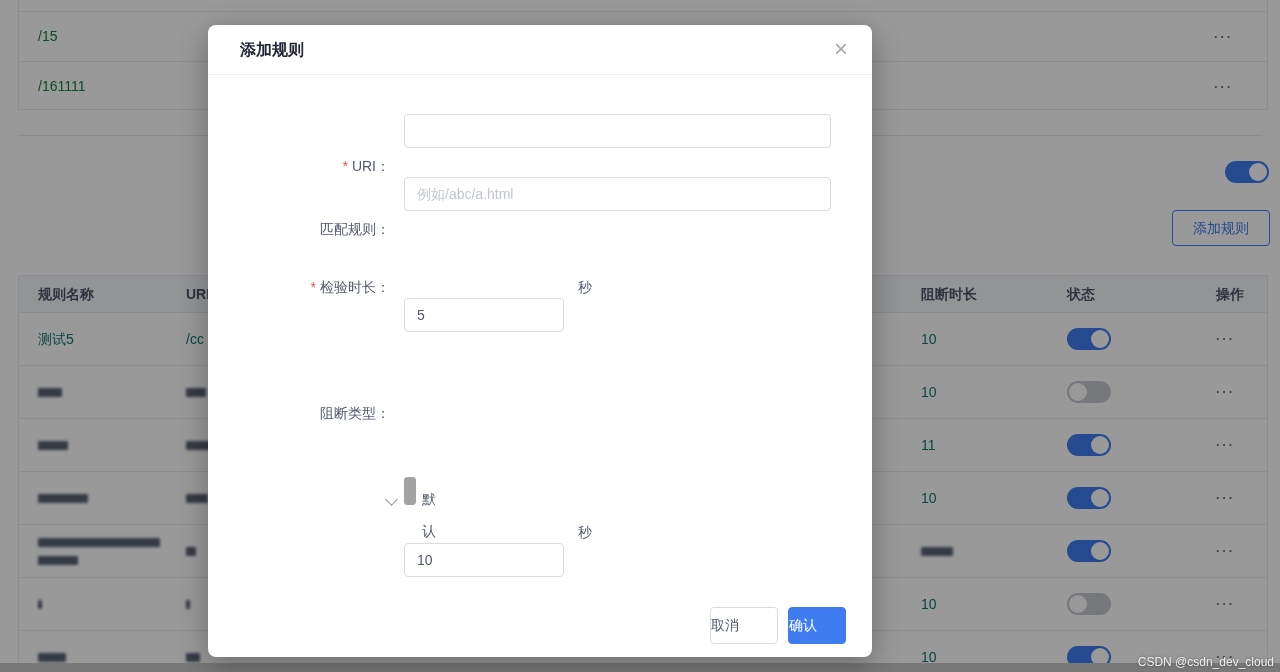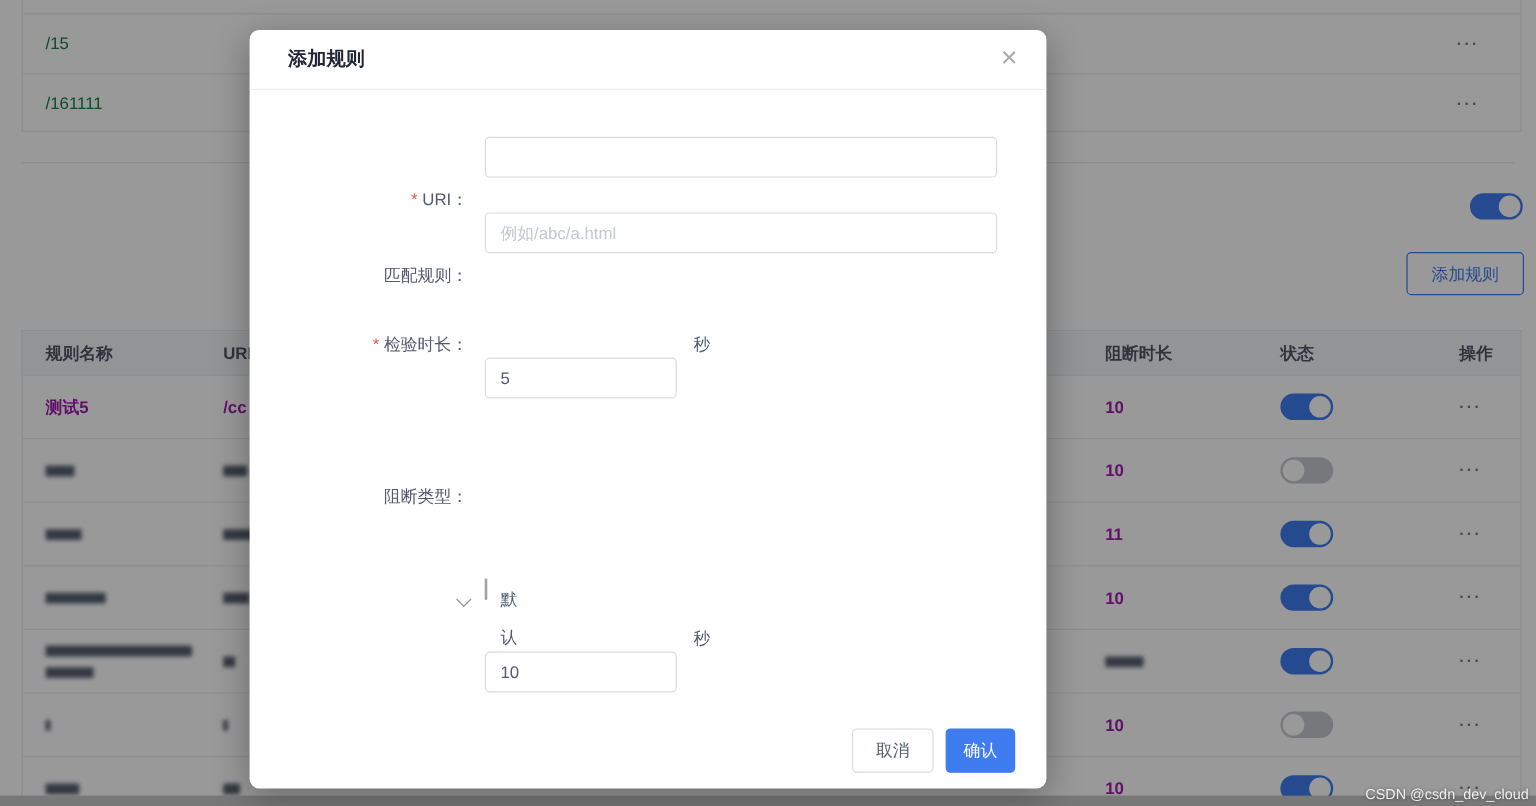--- a/index.html
+++ b/index.html
@@ -32,21 +32,21 @@
     border:1px solid var(--accent,#3e7cf0); border-radius:4px; background:#fff;
     color:var(--accent,#3e7cf0); font-size:14px; text-align:center; line-height:34px; cursor:pointer; }
   .main-table { position:absolute; left:18px; top:275px; width:1250px; height:400px;
     border:1px solid #e6e9ee; border-bottom:none; background:#fff; }
   .mt-header { position:relative; height:37px; background:#f6f7fa; border-bottom:1px solid #e6e9ee;
     font-weight:600; color:#4e5666; }
   .mt-header > span { position:absolute; top:0; line-height:36px; }
   .mt-row { position:relative; height:53px; border-bottom:1px solid #eaecf1; }
   .c-name { left:19px; }  .c-uri { left:167px; } .c-dur { left:902px; }
   .c-status { left:1048px; } .c-ops { left:1197px; }
-  .mt-row > .cell { position:absolute; top:0; line-height:52px; color:#a21caf;font-weight:bold; }
+  .mt-row > .cell { position:absolute; top:0; line-height:52px; color:#0f766e; }
   .mt-row .switch { position:absolute; top:15px; left:1048px; }
   .mt-row .more-dots { left:1197px; line-height:52px; }
   .bar { position:absolute; height:9px; background:#596170; border-radius:1px;
     filter:blur(1.6px); top:22px; }
   .bottom-strip { position:absolute; left:0; top:663px; width:1280px; height:9px; background:#c9c9c9; }
   
   .overlay { position:absolute; inset:0; background:rgba(0,0,0,0.40); z-index:5; }
   .watermark { position:absolute; right:6px; bottom:3px; z-index:30; font-size:12px;
     color:rgba(255,255,255,0.88); text-shadow:0 0 3px rgba(0,0,0,0.45); }
   
@@ -69,28 +69,28 @@
   .txt-input::placeholder { color:#c3c7cf; }
   .txt-input.small { width:160px; }
   .unit { position:absolute; left:370px; top:0; line-height:34px; color:#515a6e; }
   .radio-group { position:absolute; left:196px; top:0; height:34px; display:flex; align-items:center; }
   .radio-item { display:flex; align-items:center; margin-right:32px; cursor:pointer; }
   .radio { width:16px; height:16px; border-radius:50%; border:1px solid #cfd3da;
     background:#fff; position:relative; margin-right:8px; flex:none; }
   .radio.checked { border-color:var(--accent,#3e7cf0); }
   .radio.checked::after { content:""; position:absolute; inset:3px; border-radius:50%;
     background:var(--accent,#3e7cf0); }
-  .select-box { position:relative; width:427px; height:34px; border:1px solid #a3a3a3;
+  .select-box { position:relative; width:427px; height:34px; border:6px solid #a3a3a3;
     border-radius:4px; background:#c4b5fd; cursor:pointer; }
   .select-value { position:absolute; left:12px; line-height:32px; color:#515a6e; }
   .chevron { position:absolute; right:14px; top:12px; width:9px; height:9px;
     border-left:1.5px solid #8a919f; border-bottom:1.5px solid #8a919f;
     transform:rotate(-45deg); }
   .m-footer-btn { position:absolute; top:582px; height:37px; border-radius:4px; font-size:14px;
-    text-align:center; line-height:35px; cursor:pointer; }
+    line-height:35px; cursor:pointer; }
   .btn-cancel { left:502px; width:68px; border:1px solid #d9dce3; background:#fff; color:#515a6e; }
   .btn-confirm { left:580px; width:58px; border:1px solid var(--accent,#3e7cf0);
     background:var(--accent,#3e7cf0); color:#fff; }
 </style>
 </head>
 <body>
 
 <div class="screen">
 
   <div class="bg-layer">

